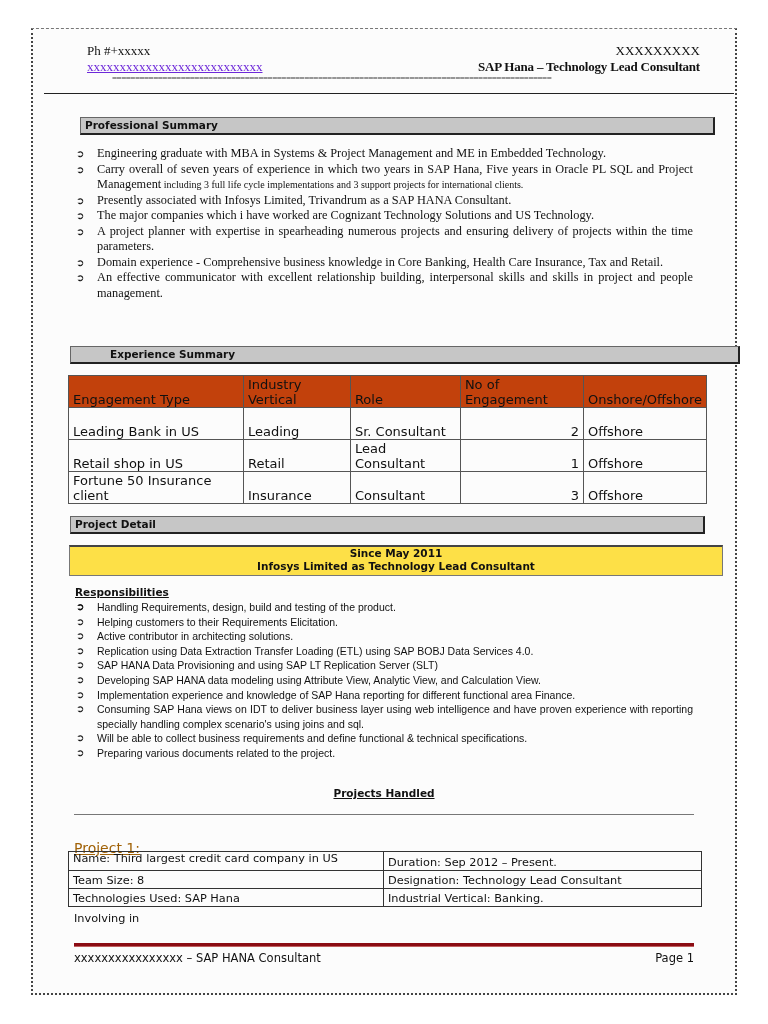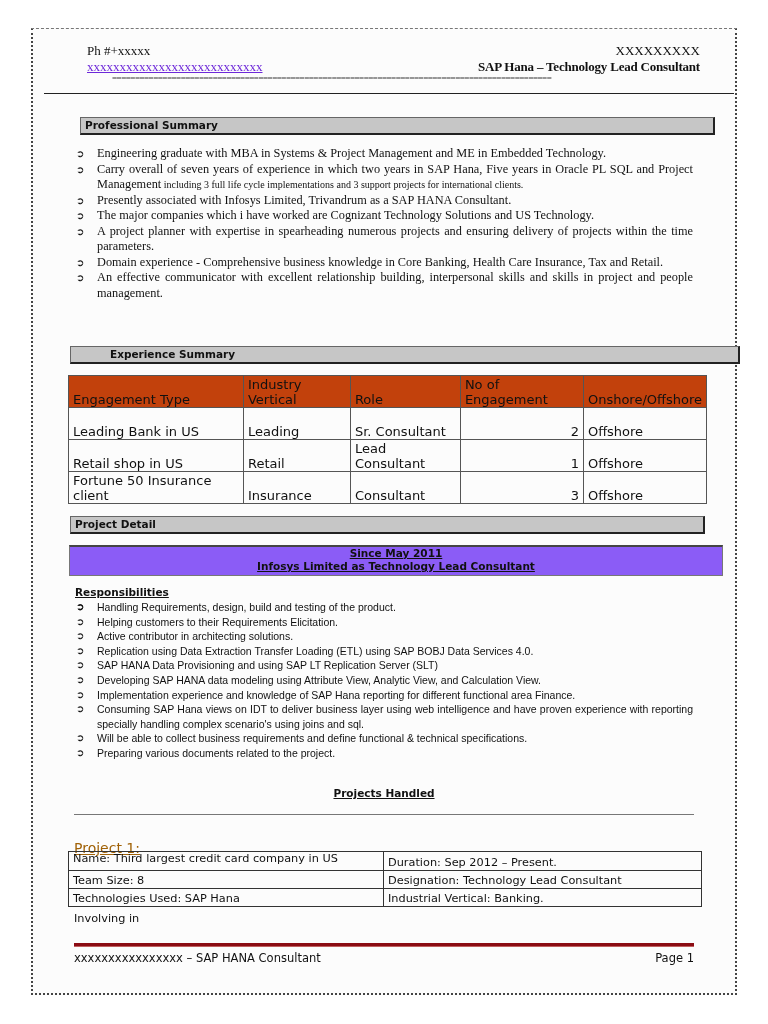--- a/index.html
+++ b/index.html
@@ -31,21 +31,21 @@
   ul.bul li .arrow { position: absolute; left: 1px; top: 0; font-size: 10px; }
   .ps { left: 75px; top: 146px; width: 618px; font-family: "Liberation Serif", serif; font-size: 12.3px; line-height: 15.5px; text-align: justify; }
   .ps .small { font-size: 10px; }
 
   table.exp { position: absolute; left: 68px; top: 375px; width: 639px; border-collapse: collapse; font-size: 13px; }
   table.exp td, table.exp th { border: 1px solid #555; vertical-align: bottom; padding: 0 4px; line-height: 15px; font-weight: normal; text-align: left; }
   table.exp th { background: #c2410c; }
   table.exp td.num { text-align: right; }
   table.exp tr.r { height: 32px; }
 
-  .co-box { position: absolute; left: 69px; top: 545px; width: 652px; height: 28px; background: #8b5cf6; border: 1px solid #777; border-top: 2px solid #444; text-align: center; font-size: 10.5px; font-weight: bold; line-height: 13px; text-decoration: underline; }
+  .co-box { position: absolute; left: 69px; top: 545px; width: 652px; height: 28px; background: #fde047; border: 1px solid #777; border-top: 2px solid #444; text-align: center; font-size: 10.5px; font-weight: bold; line-height: 13px; }
   .resp-h { position: absolute; left: 75px; top: 586px; font-size: 10.5px; font-weight: bold; text-decoration: underline; }
   .resp { left: 75px; top: 600px; width: 618px; font-family: "Liberation Sans", sans-serif; font-size: 10.5px; line-height: 14.6px; text-align: justify; }
   .resp li .arrow { font-size: 9px; }
   .proj-h { position: absolute; left: 0; width: 768px; top: 787px; text-align: center; font-size: 10.5px; font-weight: bold; text-decoration: underline; }
   .hr-proj { position: absolute; left: 74px; top: 814px; width: 620px; height: 1px; background: #777; }
   .p1 { position: absolute; left: 74px; top: 840px; font-size: 14px; font-weight: normal; color: #a16207; text-decoration: underline; }
 
   table.pd { position: absolute; left: 68px; top: 851px; width: 634px; border-collapse: collapse; font-size: 11.3px; }
   table.pd td { border: 1px solid #333; padding: 0 4px; line-height: 14px; vertical-align: bottom; }
   table.pd td.c1 { width: 306px; }

